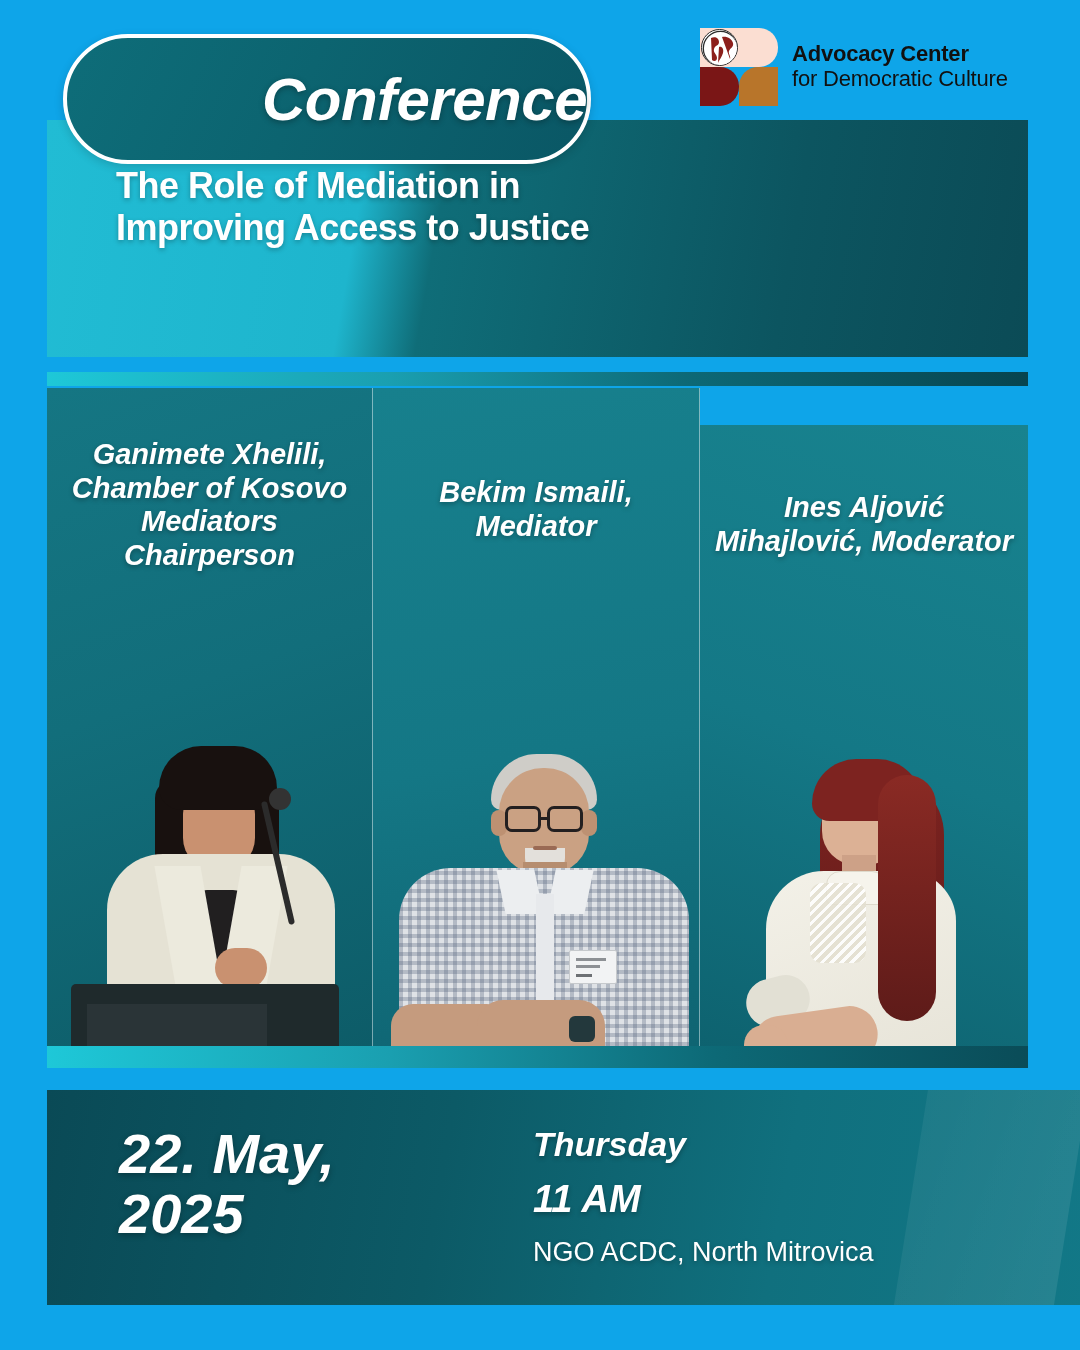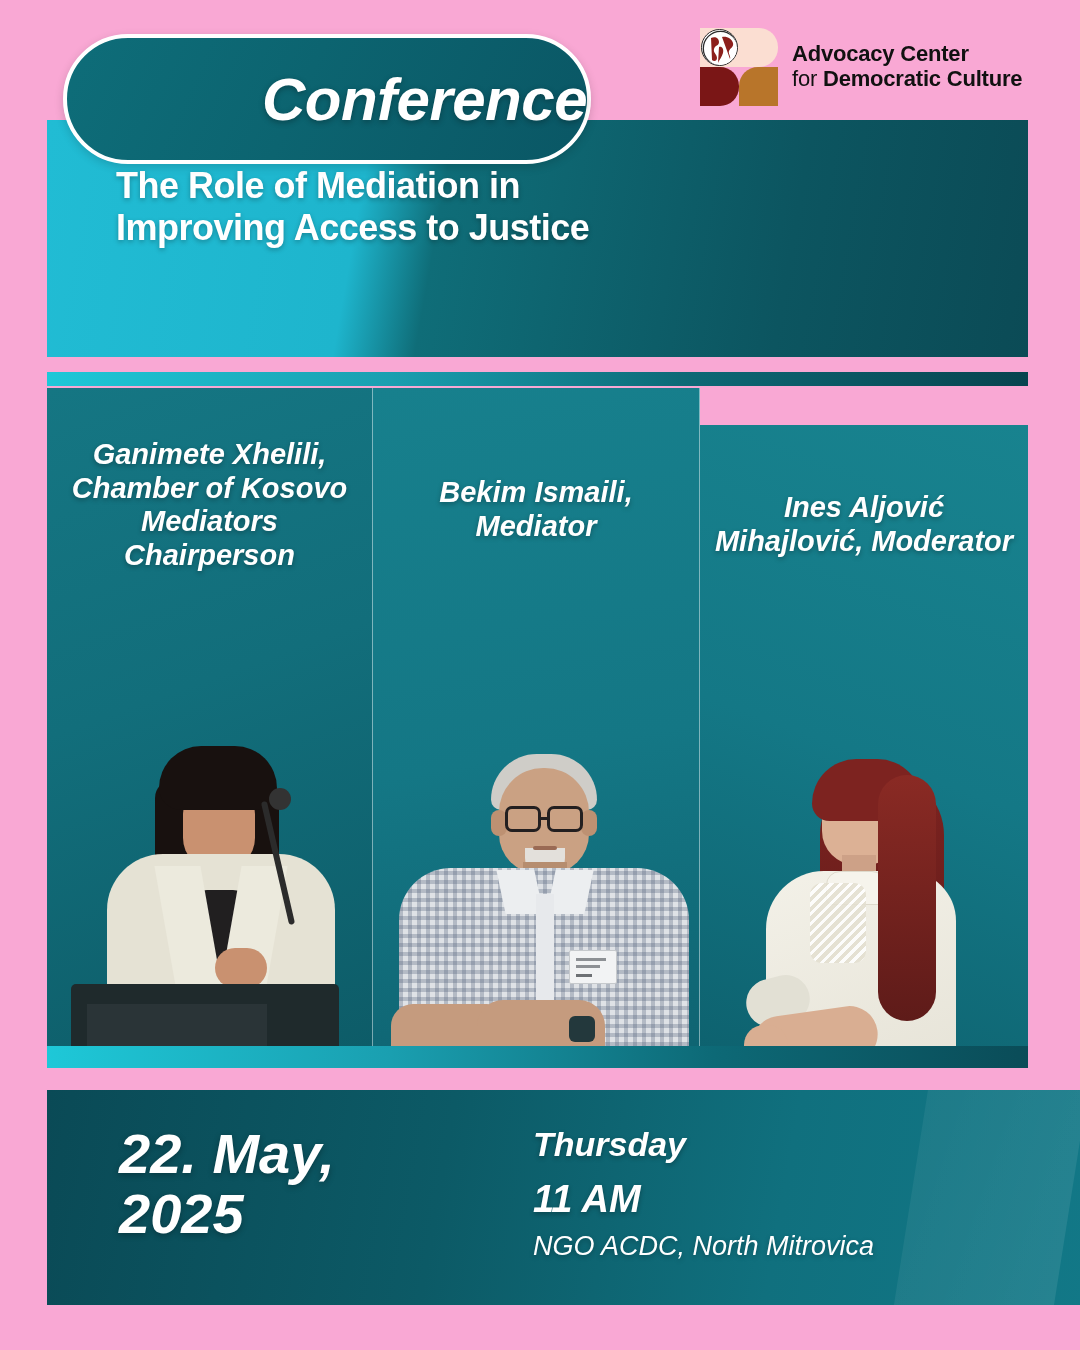--- a/index.html
+++ b/index.html
@@ -3,38 +3,38 @@
 <meta charset="utf-8">
 <title>Conference Poster</title>
 <style>
   * { margin:0; padding:0; box-sizing:border-box; }
   html, body {
     width:1080px; height:1350px;
     background:#ffffff;
     font-family:"Liberation Sans", sans-serif;
     overflow:hidden;
   }
-  .poster { position:relative; width:1080px; height:1350px; background:#f9a8d4; }
+  .poster { position:relative; width:1080px; height:1350px; background:#0ea5e9; }
 
   
   .logo { position:absolute; left:700px; top:28px; display:flex; align-items:center; gap:14px; }
   .logo-mark { position:relative; width:78px; height:78px; flex:none; }
   .lm-q { position:absolute; width:39px; height:39px; }
   .lm-tl { left:0; top:0; background:#fbded2; border-top-left-radius:0; }
   .lm-tr { left:39px; top:0; background:#fbded2; border-top-right-radius:19px; border-bottom-right-radius:19px; }
   .lm-bl { left:0; top:39px; background:#7a1616; border-top-right-radius:19px; border-bottom-right-radius:19px; border-bottom-left-radius:0; }
   .lm-br { left:39px; top:39px; background:#b8752a; border-top-left-radius:19px; border-bottom-left-radius:0; }
   .lm-globe {
     position:absolute; left:1px; top:1px; width:37px; height:37px; border-radius:50%;
     background:#ffffff; border:1.4px solid #2b2b2b; overflow:hidden; z-index:3;
   }
   .logo-text { line-height:1.12; color:#111; }
   .logo-l1 { font-size:22px; font-weight:bold; letter-spacing:-0.2px; white-space:nowrap; }
   .logo-l2 { font-size:22px; white-space:nowrap; letter-spacing:-0.2px; }
-  .logo-l2 b { font-weight:bold; }
+  .logo-l2 b { font-weight:normal; }
   .logo-l2 span.for { font-weight:normal; }
 
   
   .title-block {
     position:absolute; left:47px; top:120px; width:981px; height:237px;
     background:linear-gradient(100deg, #21bcd4 0%, #1eb5cd 32%, #0f6d78 40%, #0c5560 75%, #0b4b56 100%);
     overflow:hidden;
   }
   .title-text {
     position:absolute; left:69px; top:45px; width:900px;
@@ -200,21 +200,21 @@
   .f-date {
     position:absolute; left:72px; top:34px; width:330px;
     color:#fff; font-size:56px; font-weight:bold; font-style:italic;
     line-height:1.08; text-shadow:0 2px 6px rgba(0,0,0,.3);
   }
   .f-right { position:absolute; left:486px; top:34px; color:#fff; }
   .f-day  { font-size:34px; font-weight:bold; font-style:italic; line-height:1.2;
             text-shadow:0 2px 5px rgba(0,0,0,.3); }
   .f-time { font-size:38px; font-weight:bold; font-style:italic; line-height:1.2; margin-top:12px;
             text-shadow:0 2px 5px rgba(0,0,0,.3); }
-  .f-venue{ font-size:27px; font-style:italic; line-height:1.25; margin-top:8px;
+  .f-venue{ font-size:27px; line-height:1.25; margin-top:14px;
             text-shadow:0 2px 5px rgba(0,0,0,.28); }
 </style>
 </head>
 <body>
 
 <div class="poster">
 
   <div class="logo">
     <div class="logo-mark">
       <div class="lm-q lm-tl"></div>

